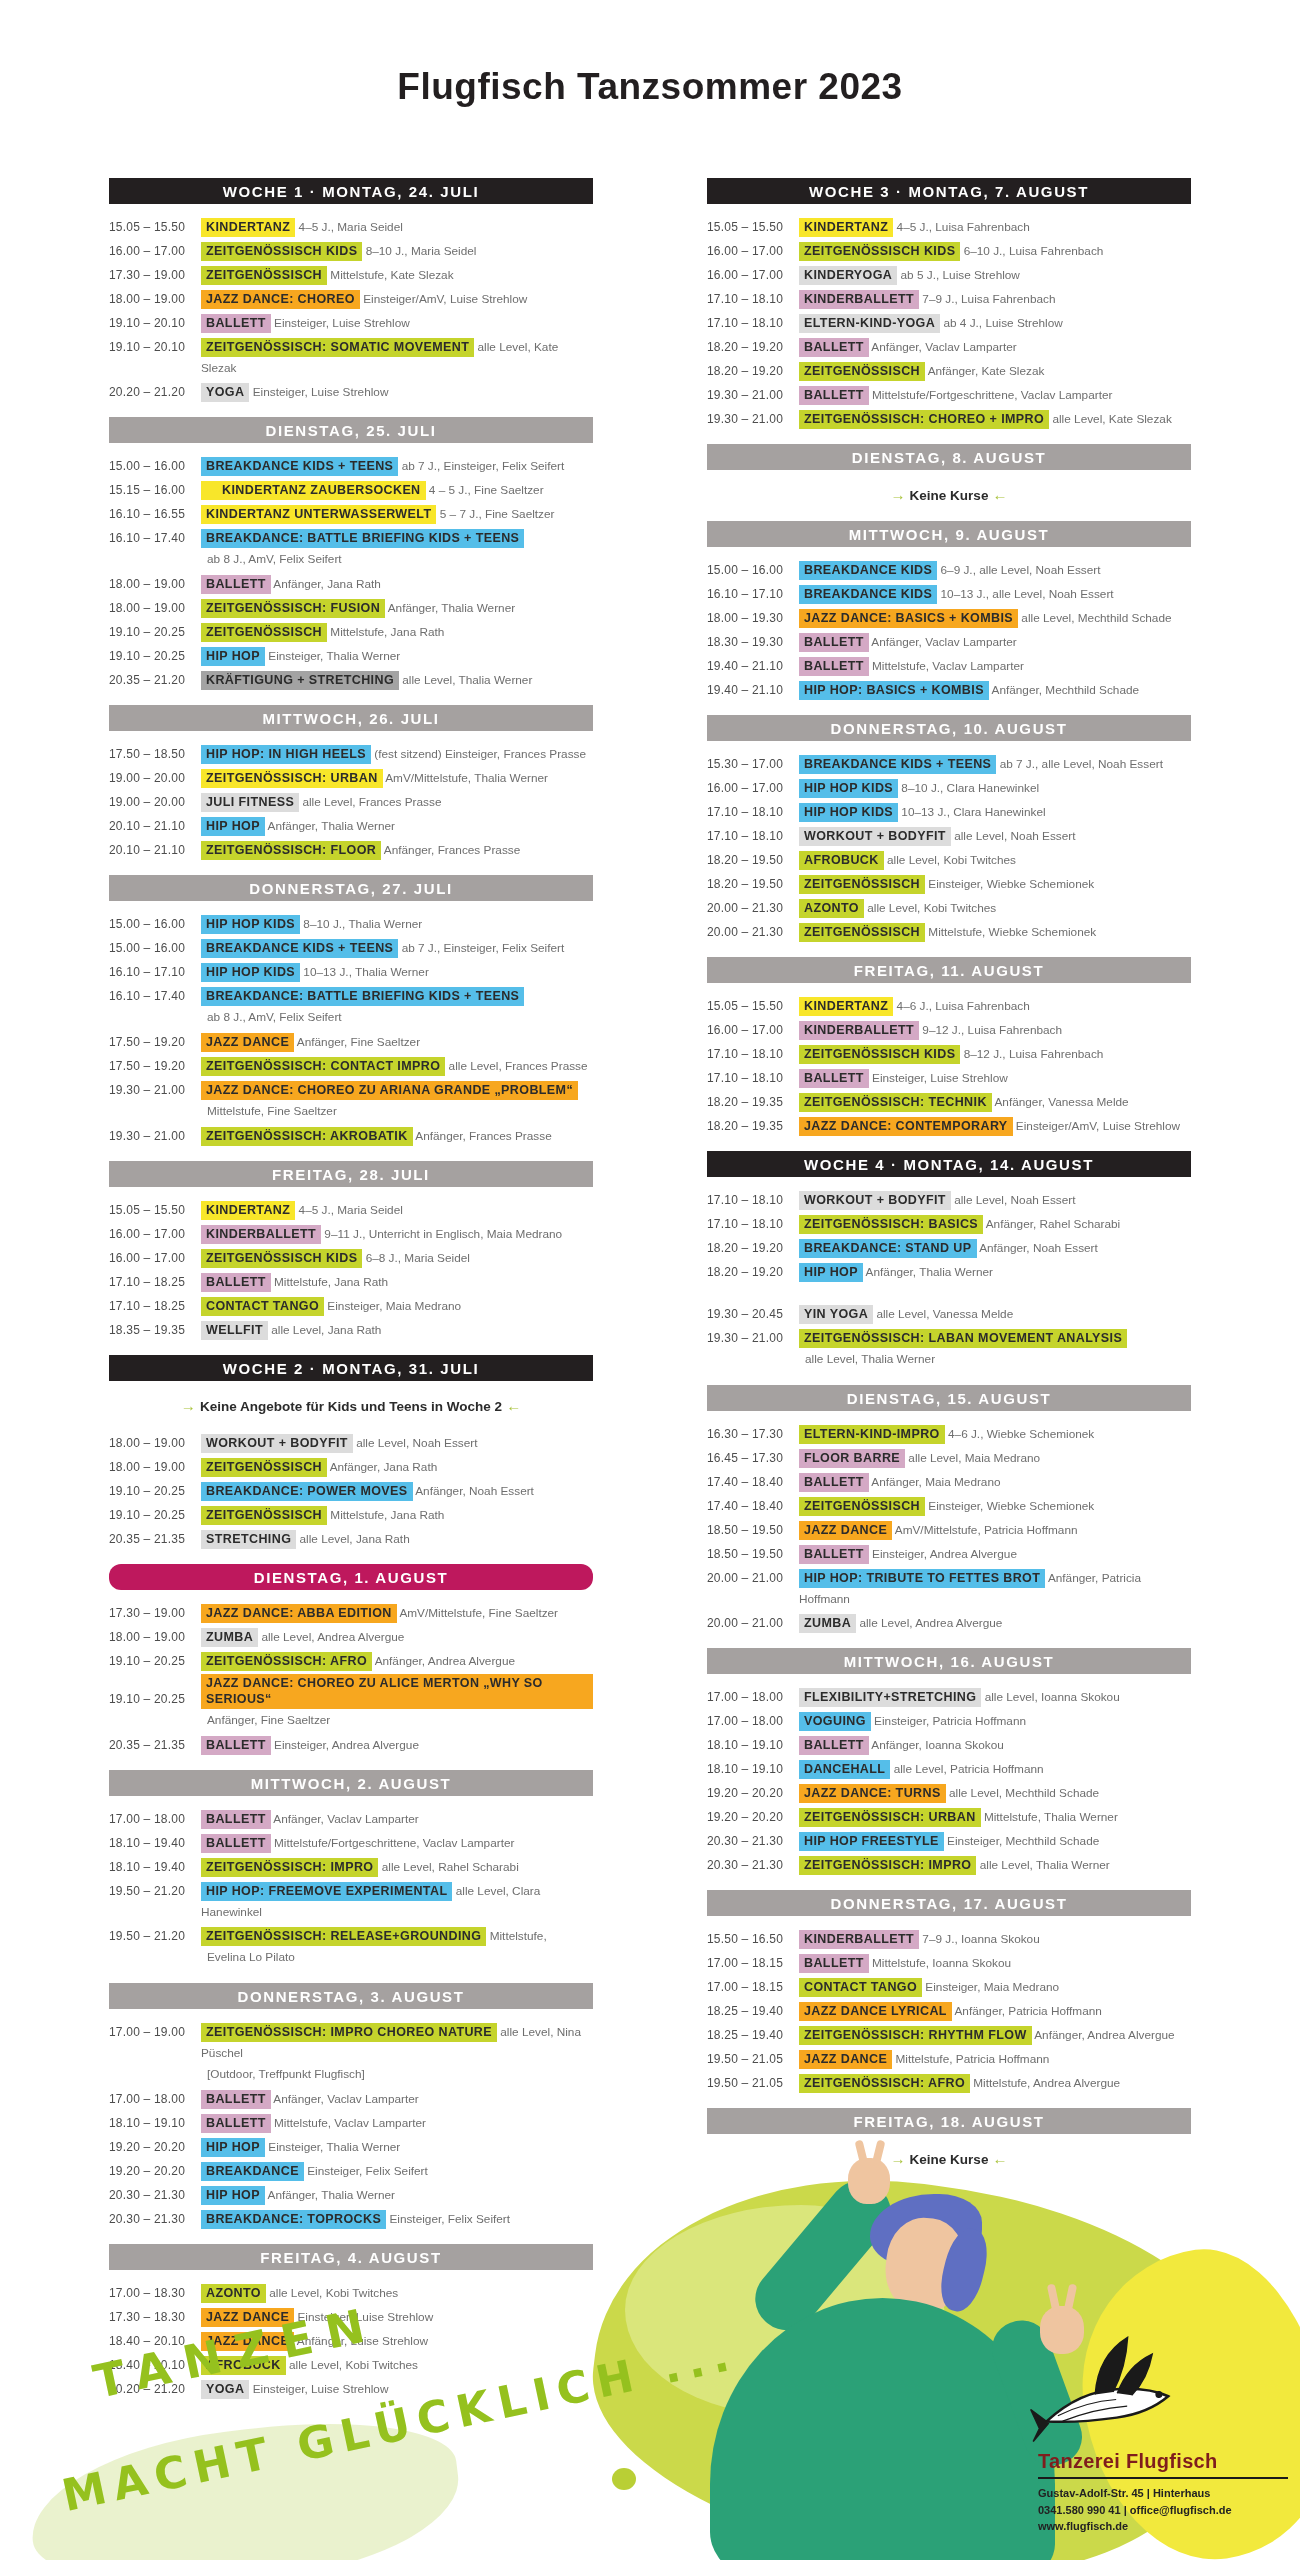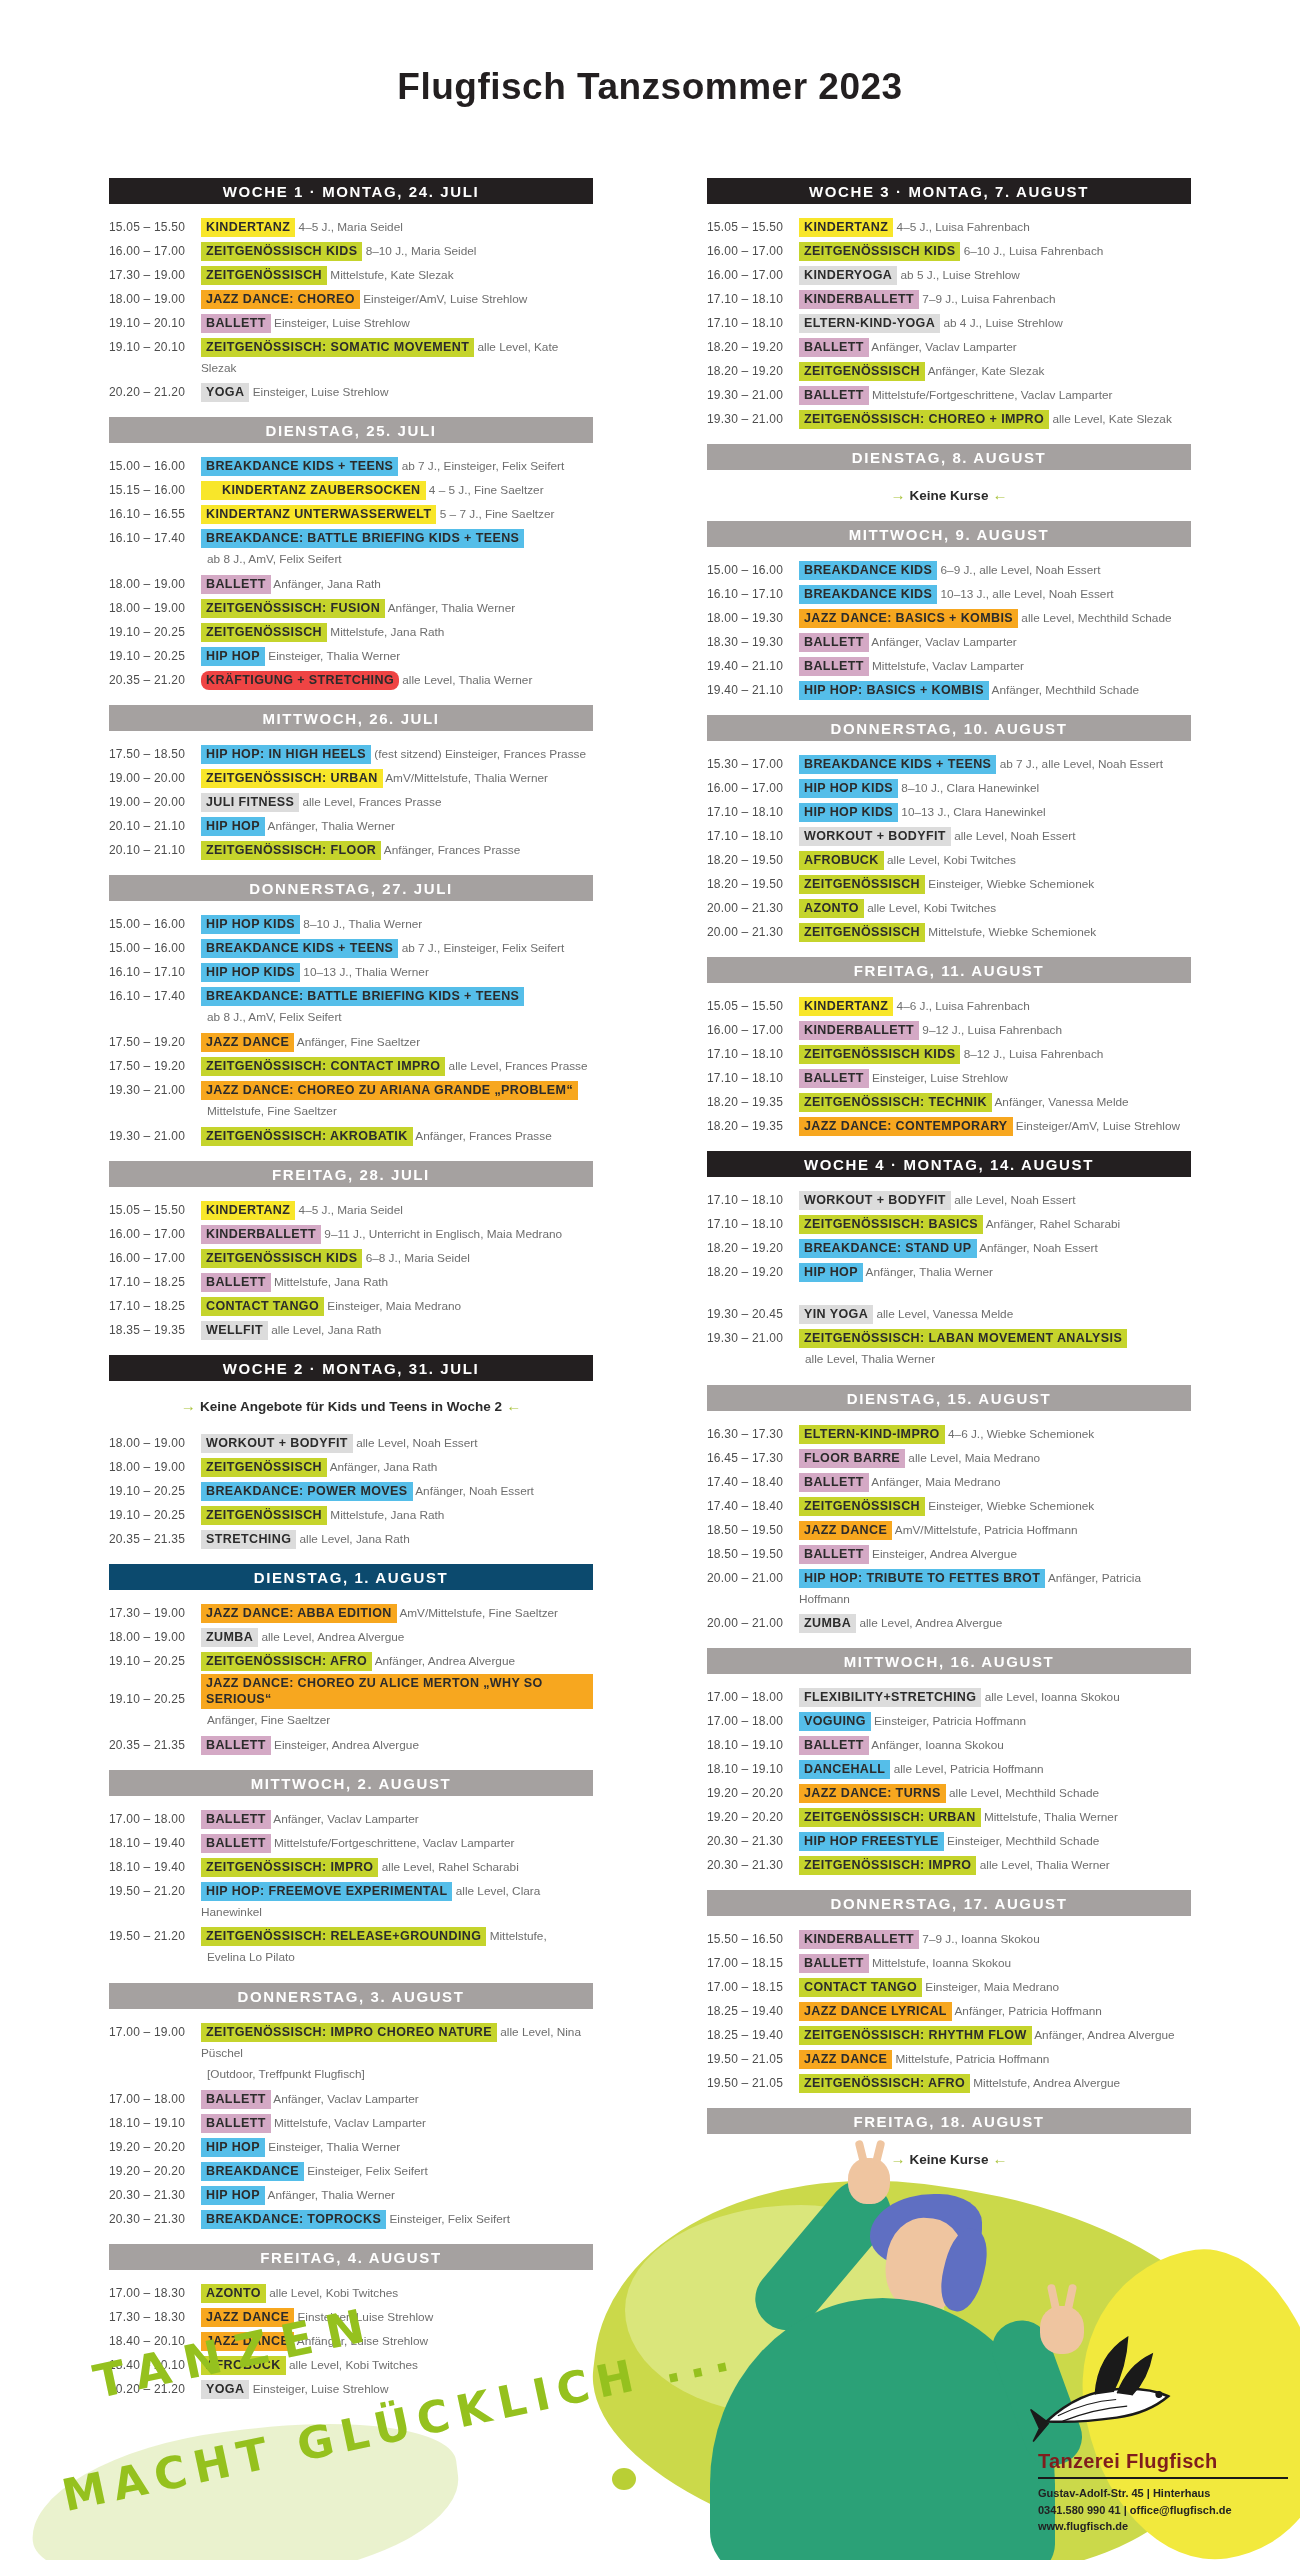--- a/index.html
+++ b/index.html
@@ -138,21 +138,21 @@
         <div class="row">
           <span class="time">19.10 – 20.25</span>
           <span class="content"><span class="course" style="background: rgb(197, 212, 44);">ZEITGENÖSSISCH</span><span class="details"> Mittelstufe, Jana Rath</span></span>
         </div>
         <div class="row">
           <span class="time">19.10 – 20.25</span>
           <span class="content"><span class="course" style="background: rgb(85, 190, 233);">HIP HOP</span><span class="details"> Einsteiger, Thalia Werner</span></span>
         </div>
         <div class="row">
           <span class="time">20.35 – 21.20</span>
-          <span class="content"><span class="course" style="background: #ef4444; border-radius: 8px;">KRÄFTIGUNG + STRETCHING</span><span class="details"> alle Level, Thalia Werner</span></span>
+          <span class="content"><span class="course" style="background: #a3a3a3;">KRÄFTIGUNG + STRETCHING</span><span class="details"> alle Level, Thalia Werner</span></span>
         </div>
       </div>
       <div class="block">
         <div class="hdr" style="background: rgb(165, 161, 160);">MITTWOCH, 26. JULI</div>
         <div class="row">
           <span class="time">17.50 – 18.50</span>
           <span class="content"><span class="course" style="background: rgb(85, 190, 233);">HIP HOP: IN HIGH HEELS</span><span class="details"> (fest sitzend) Einsteiger, Frances Prasse</span></span>
         </div>
         <div class="row">
           <span class="time">19.00 – 20.00</span>
@@ -251,21 +251,21 @@
         <div class="row">
           <span class="time">19.10 – 20.25</span>
           <span class="content"><span class="course" style="background: rgb(197, 212, 44);">ZEITGENÖSSISCH</span><span class="details"> Mittelstufe, Jana Rath</span></span>
         </div>
         <div class="row">
           <span class="time">20.35 – 21.35</span>
           <span class="content"><span class="course" style="background: rgb(220, 220, 220);">STRETCHING</span><span class="details"> alle Level, Jana Rath</span></span>
         </div>
       </div>
       <div class="block">
-        <div class="hdr" style="background: #0c4a6e;">DIENSTAG, 1. AUGUST</div>
+        <div class="hdr" style="background: #be185d; border-radius: 12px;">DIENSTAG, 1. AUGUST</div>
         <div class="row">
           <span class="time">17.30 – 19.00</span>
           <span class="content"><span class="course" style="background: rgb(247, 167, 31);">JAZZ DANCE: ABBA EDITION</span><span class="details"> AmV/Mittelstufe, Fine Saeltzer</span></span>
         </div>
         <div class="row">
           <span class="time">18.00 – 19.00</span>
           <span class="content"><span class="course" style="background: rgb(220, 220, 220);">ZUMBA</span><span class="details"> alle Level, Andrea Alvergue</span></span>
         </div>
         <div class="row">
           <span class="time">19.10 – 20.25</span>

